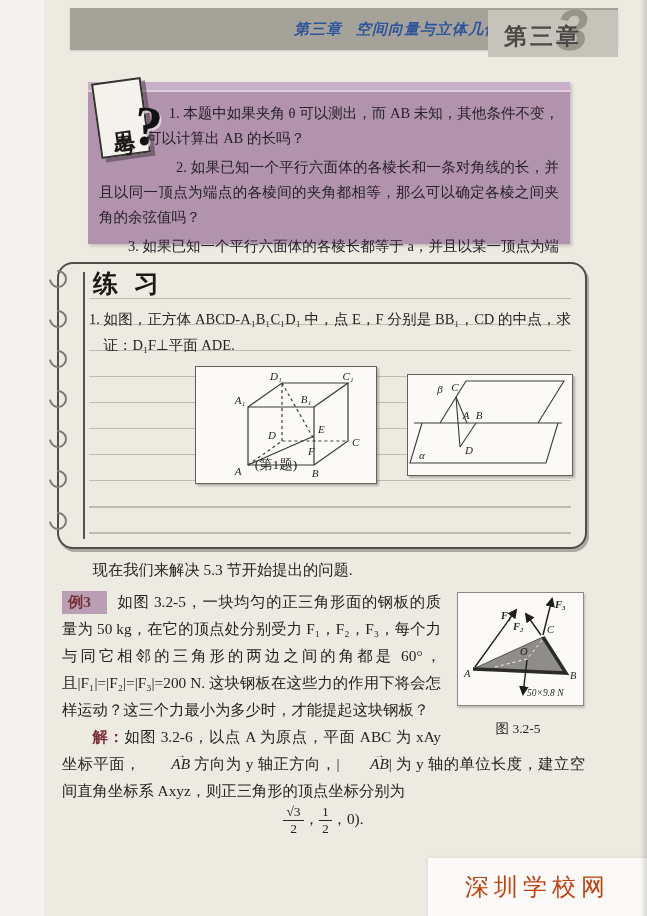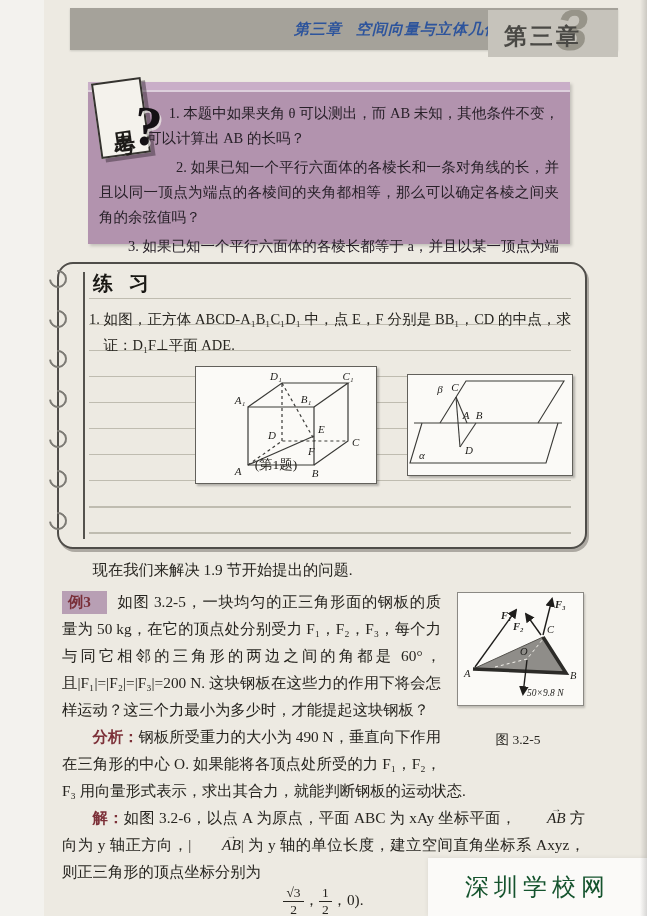--- a/index.html
+++ b/index.html
@@ -43,55 +43,55 @@
   .practice-box{position:absolute;left:57px;top:262px;width:526px;height:283px;
     border:2px solid #4f4d49;border-radius:16px;background:#edeae2;
     box-shadow:2px 3px 0 rgba(95,92,84,0.45);}
   .ring{position:absolute;left:-10px;width:14px;height:14px;border:2.5px solid #7d7b75;border-radius:50%;
     border-left-color:transparent;transform:rotate(40deg);background:transparent;}
   .practice-margin{position:absolute;left:24px;top:8px;bottom:8px;width:2px;background:#55534e;}
   .practice-content{position:absolute;left:30px;top:10px;width:482px;height:262px;
     font-size:14.5px;line-height:26px;text-align:justify;
     background:repeating-linear-gradient(to bottom,
       rgba(0,0,0,0) 0px, rgba(0,0,0,0) 24px, #bfbcb0 24px, #bfbcb0 25.5px, rgba(0,0,0,0) 25.5px, rgba(0,0,0,0) 26px);}
-  .practice-title{position:absolute;left:4px;top:-4px;font-size:20px;font-weight:bold;color:#191814;
+  .practice-title{position:absolute;left:4px;top:-4px;font-size:25px;font-weight:bold;color:#191814;
     letter-spacing:16px;font-family:"Liberation Sans",sans-serif;}
   .practice-content p.ex{margin:0;padding-left:1em;text-indent:-1em;}
   .practice-content p.ex1{margin-top:32px;}
   .fig-box{position:absolute;background:#fbfaf7;border:1.5px solid #62605b;
     box-shadow:1.5px 2px 2px rgba(0,0,0,0.25);margin-top:24px;}
   .fig1{left:106px;top:68px;width:180px;height:116px;}
   .fig2{left:318px;top:76px;width:164px;height:100px;}
   .fig-cap{position:absolute;width:160px;text-align:center;font-size:13.5px;line-height:26px;}
   .cap1{left:107px;top:178px;}
   .cap2{left:314px;top:178px;}
   .ex2{position:absolute;left:0;top:212px;width:482px;}
   
   .main{position:absolute;left:62px;top:556px;width:523px;font-size:15.3px;line-height:27px;text-align:justify;}
   .main p{margin:0;}
   .p-indent{text-indent:2em;}
   .fig325-float{float:right;width:134px;margin:4px 0 2px 10px;text-align:center;}
   .fig325-box{width:125px;height:112px;background:#fbfaf7;border:1px solid #8b8984;
     box-shadow:1px 2px 2px rgba(0,0,0,0.2);margin-left:6px;}
-  .fig325-cap{font-size:13.5px;margin-top:20px;}
+  .fig325-cap{font-size:13.5px;margin-top:9px;}
   .ex-badge{display:inline-block;background:#b89fb4;color:#792f38;font-weight:bold;
     padding:0 16px 1px 6px;margin-right:10px;line-height:22px;}
   .red-label{font-weight:bold;color:#7c3038;}
   .vec{position:relative;display:inline-block;font-style:italic;}
   .vec-arrow{position:absolute;top:-9px;left:50%;transform:translateX(-50%);font-size:10px;font-style:normal;}
   .formula{text-align:center;margin-top:3px;}
   .frac{display:inline-block;vertical-align:middle;font-size:13.5px;line-height:1.15;text-align:center;}
   .frac-num{display:block;border-bottom:1px solid #26241f;padding:0 3px;}
   .frac-den{display:block;}
   
   svg text{font-family:"Liberation Serif",serif;font-style:italic;fill:#1f1e1b;}
   
   .watermark{position:absolute;left:428px;top:858px;width:219px;height:58px;background:#fbfaf8;
     box-shadow:0 0 5px rgba(0,0,0,0.08);text-align:center;line-height:58px;
-    font-size:24px;letter-spacing:5px;color:#14532d;}
+    font-size:24px;letter-spacing:5px;color:#c2410c;}
 </style>
 </head>
 <body>
 
 <div class="scan-left"></div>
 
 <div class="header-bar"></div>
 <div class="header-title">
   <span>第三章</span><span class="gap"></span><span>空间向量与立体几何</span>
 </div>
@@ -175,21 +175,21 @@
         </g>
       </svg>
     </div>
 
     <div class="fig-cap cap1">(第1题)</div>
 
   </div>
 </div>
 
 <div class="main">
-  <p class="p-indent">现在我们来解决 1.9 节开始提出的问题.</p>
+  <p class="p-indent">现在我们来解决 5.3 节开始提出的问题.</p>
 
   <div>
 
     <div class="fig325-float">
       <div class="fig325-box">
         <svg width="123" height="110" viewBox="0 0 123 110">
           <defs>
             <marker id="ah" viewBox="0 0 10 10" refX="8" refY="5" markerWidth="7" markerHeight="7" orient="auto-start-reverse">
               <path d="M0,0 L10,5 L0,10 z" fill="#1e1d1b"></path>
             </marker>
@@ -215,21 +215,20 @@
             <text x="111" y="86">B</text>
             <text x="68" y="103" font-style="normal" font-size="9.5">50×9.8 N</text>
           </g>
         </svg>
       </div>
       <div class="fig325-cap">图 3.2-5</div>
     </div>
 
     <p style="margin-top:5px"><span class="ex-badge">例3</span><span>如图 3.2-5，一块均匀的正三角形面的钢板的质量为 50 kg，在它的顶点处分别受力 F₁，F₂，F₃，每个力与同它相邻的三角形的两边之间的角都是 60°，且|F₁|=|F₂|=|F₃|=200 N. 这块钢板在这些力的作用下将会怎样运动？这三个力最小为多少时，才能提起这块钢板？</span></p>
 
-    <p class="p-indent"><span class="red-label">分析：</span><span>钢板所受重力的大小为 490 N，垂直向下作用在三角形的中心 O. 如果能将各顶点处所受的力 F₁，F₂，F₃ 用向量形式表示，求出其合力，就能判断钢板的运动状态.</span></p>
 
     <p class="p-indent"><span class="red-label">解：</span><span>如图 3.2-6，以点 A 为原点，平面 ABC 为 xAy 坐标平面，</span><span class="vec"><span class="vec-arrow">→</span><span>AB</span></span><span> 方向为 y 轴正方向，|</span><span class="vec"><span class="vec-arrow">→</span><span>AB</span></span><span>| 为 y 轴的单位长度，建立空间直角坐标系 Axyz，则正三角形的顶点坐标分别为</span></p>
 
     <p class="formula"><span class="frac"><span class="frac-num">√3</span><span class="frac-den">2</span></span><span>，</span><span class="frac"><span class="frac-num">1</span><span class="frac-den">2</span></span><span>，0).</span></p>
   </div>
 </div>
 
 <div class="watermark">深圳学校网</div>
 <div class="scan-right"></div>
 

